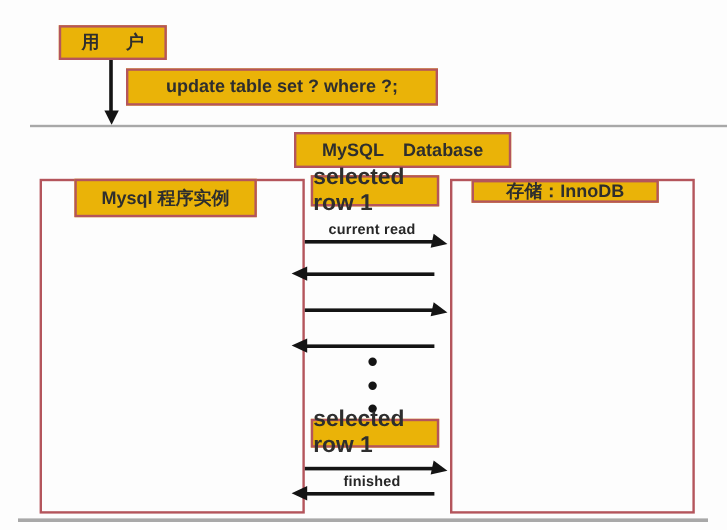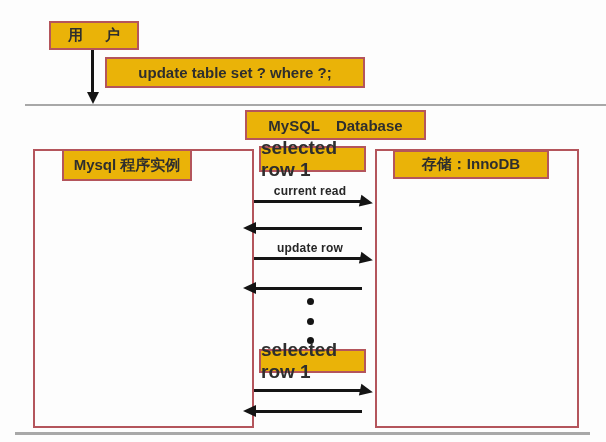--- a/index.html
+++ b/index.html
@@ -48,42 +48,42 @@
   <div class="varrow-line" style="left:91px;top:50px;height:44px;"></div>
   <div class="varrow-head" style="left:87px;top:92px;"></div>
 
   <div class="rbox t15" style="left:105px;top:57px;width:260px;height:31px;">update table set ? where ?;</div>
 
   <div class="gray-line" style="left:25px;top:104px;width:581px;height:2px;"></div>
 
   <div class="rbox t15" style="left:221px;top:110px;width:181px;height:30px;word-spacing:12px;margin-left:24px;">MySQL Database</div>
 
   <div class="rbox panel" style="left:33px;top:149px;width:221px;height:279px;"></div>
-  <div class="rbox t15" style="left:62px;top:149px;width:130px;height:32px;">Mysql 程序实例</div>
+  <div class="rbox t15" style="left:62px;top:149px;width:152px;height:32px;">Mysql 程序实例</div>
 
   <div class="rbox panel" style="left:375px;top:149px;width:204px;height:279px;"></div>
-  <div class="rbox t15" style="left:393px;top:150px;width:156px;height:29px;">存储：InnoDB</div>
+  <div class="rbox t15" style="left:393px;top:150px;width:156px;height:19px;">存储：InnoDB</div>
 
   <div class="rbox t13" style="left:259px;top:146px;width:107px;height:26px;">selected row 1</div>
 
   <div class="msg-label" style="top:184px;">current read</div>
   <div class="arrow right" style="top:200px;"></div>
 
   <div class="arrow left" style="top:227px;"></div>
 
-  <div class="msg-label" style="top:241px;">update row</div>
   <div class="arrow right" style="top:257px;"></div>
 
   <div class="arrow left" style="top:287px;"></div>
 
   <div class="dot" style="top:298px;"></div>
   <div class="dot" style="top:318px;"></div>
   <div class="dot" style="top:337px;"></div>
 
   <div class="rbox t13" style="left:259px;top:349px;width:107px;height:24px;">selected row 1</div>
 
   <div class="arrow right" style="top:389px;"></div>
 
+  <div class="msg-label" style="top:394px;">finished</div>
   <div class="arrow left" style="top:410px;"></div>
 
   <div class="gray-line" style="left:15px;top:432px;width:575px;height:3px;"></div>
 
 </div>
 
 </body></html>

